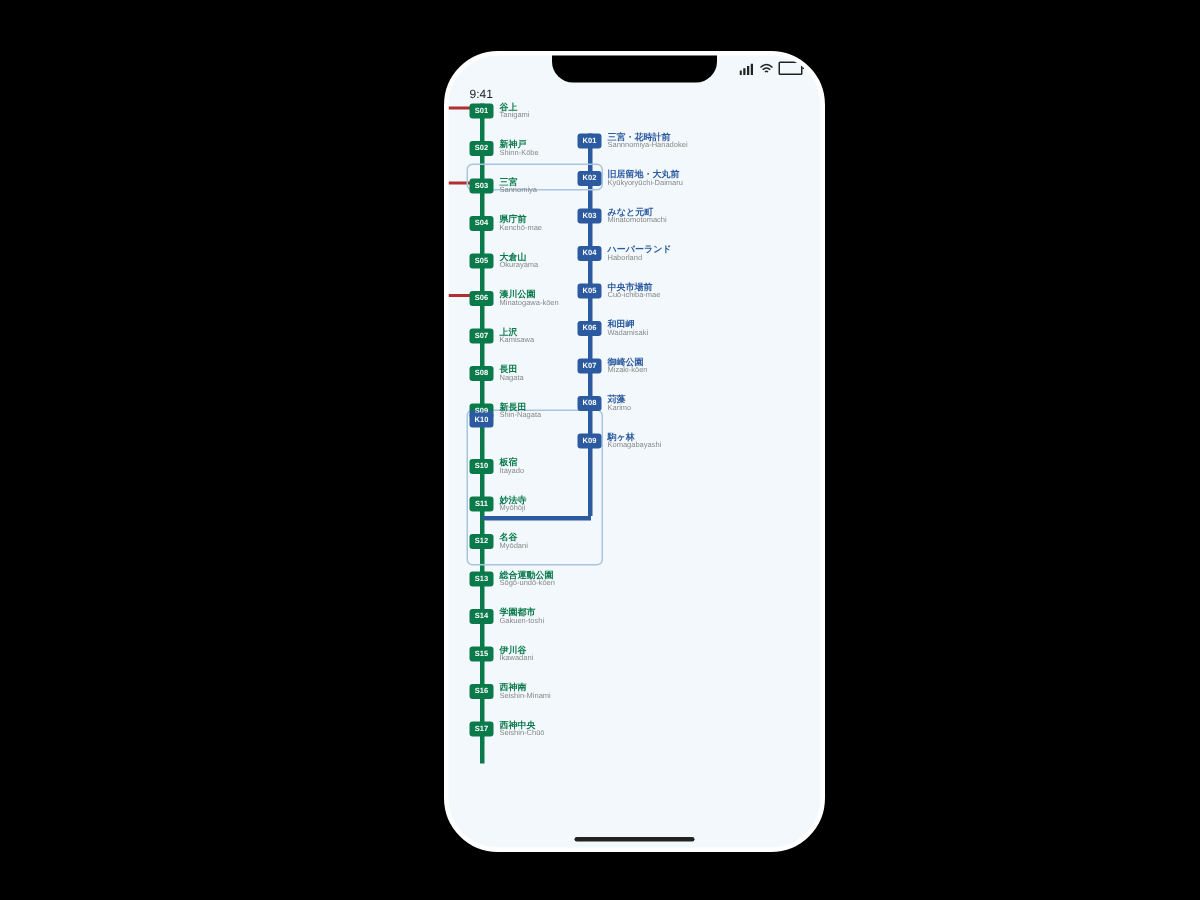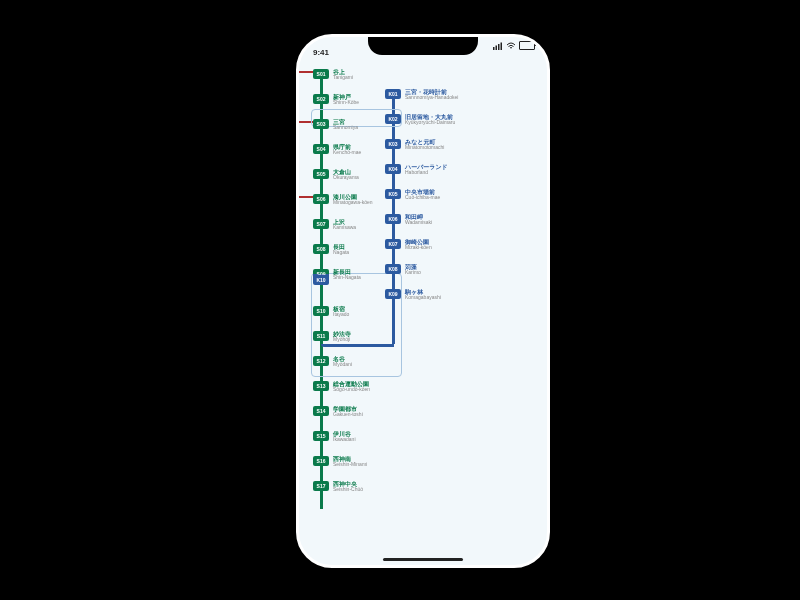--- a/index.html
+++ b/index.html
@@ -1,19 +1,19 @@
 <!DOCTYPE html>
 <html><head>
 <meta charset="utf-8">
 <style>
   html,body{margin:0;padding:0;background:#000;width:800px;height:600px;overflow:hidden;font-family:-apple-system,Helvetica,Arial,sans-serif}
   .phone{position:absolute;left:296px;top:34px;width:248px;height:528px;border:3px solid #fff;border-radius:36px;background:#f2f8fb;overflow:hidden}
   .notch{position:absolute;top:-2px;left:50%;transform:translateX(-50%);width:110px;height:20px;background:#000;border-radius:0 0 14px 14px;z-index:20}
   .statusbar{position:absolute;top:2px;left:0;right:0;height:20px;z-index:15;font-size:8px;color:#222}
-  .sb-time{position:absolute;left:14px;top:9px;font-weight:700}
+  .sb-time{position:absolute;left:14px;top:19px;font-weight:400}
   .sb-icons{position:absolute;right:12px;top:2px;display:flex;gap:3px;align-items:center}
   .sb-sig{width:10px;height:8px}
   .sb-bat{width:14px;height:7px;border:1px solid #222;border-radius:1px;position:relative}
   .sb-bat::after{content:"";position:absolute;right:-2px;top:1px;width:1px;height:3px;background:#222}
   .content{position:absolute;inset:0;top:22px}
   .line{position:absolute;background:#0a7a4b}
   .line.blue{background:#2c5aa0}
   .line.red{background:#b03030}
   .station{position:absolute;display:flex;align-items:center;height:18px}
   .code{width:16px;height:10px;border-radius:2px;font-size:5px;font-weight:700;color:#fff;display:flex;align-items:center;justify-content:center;flex-shrink:0;margin-right:4px}

